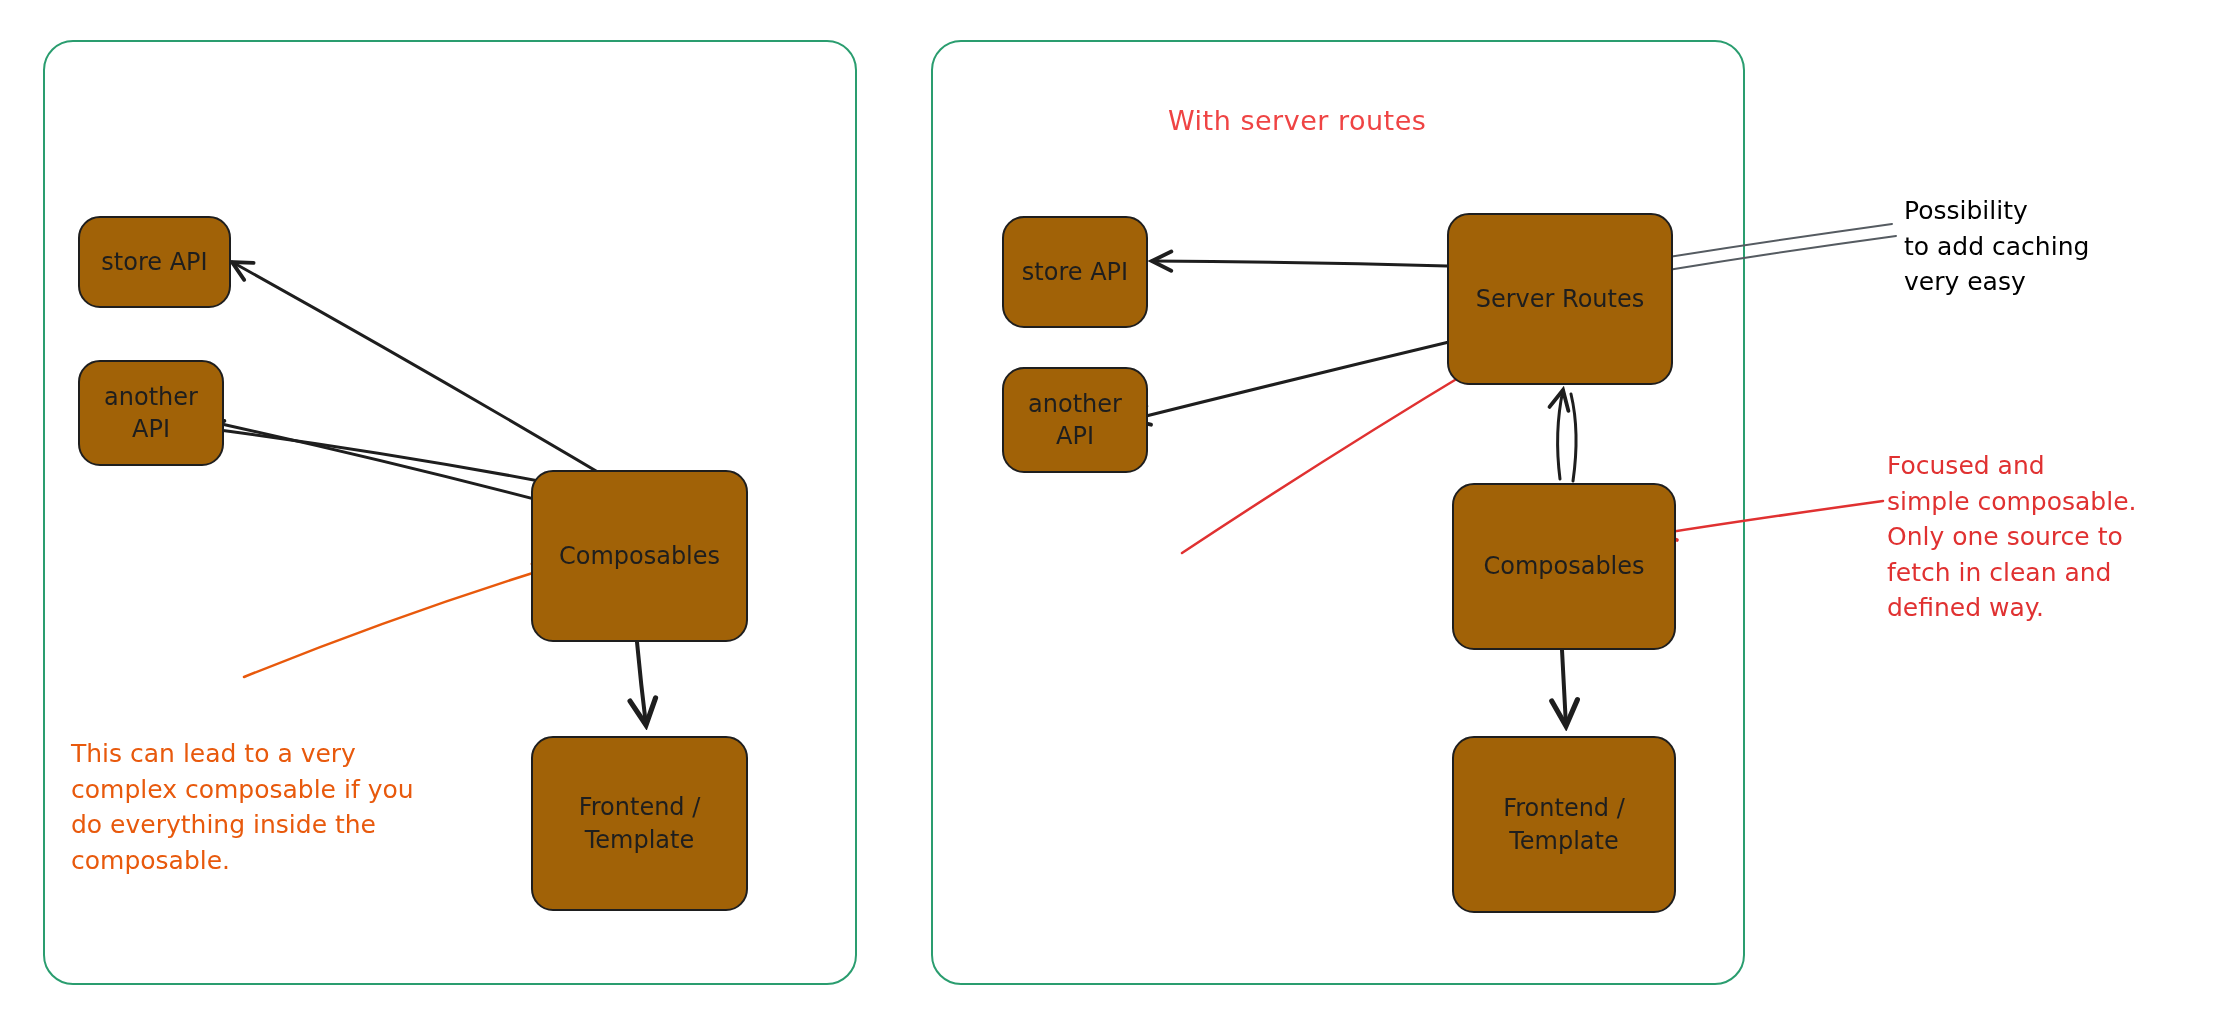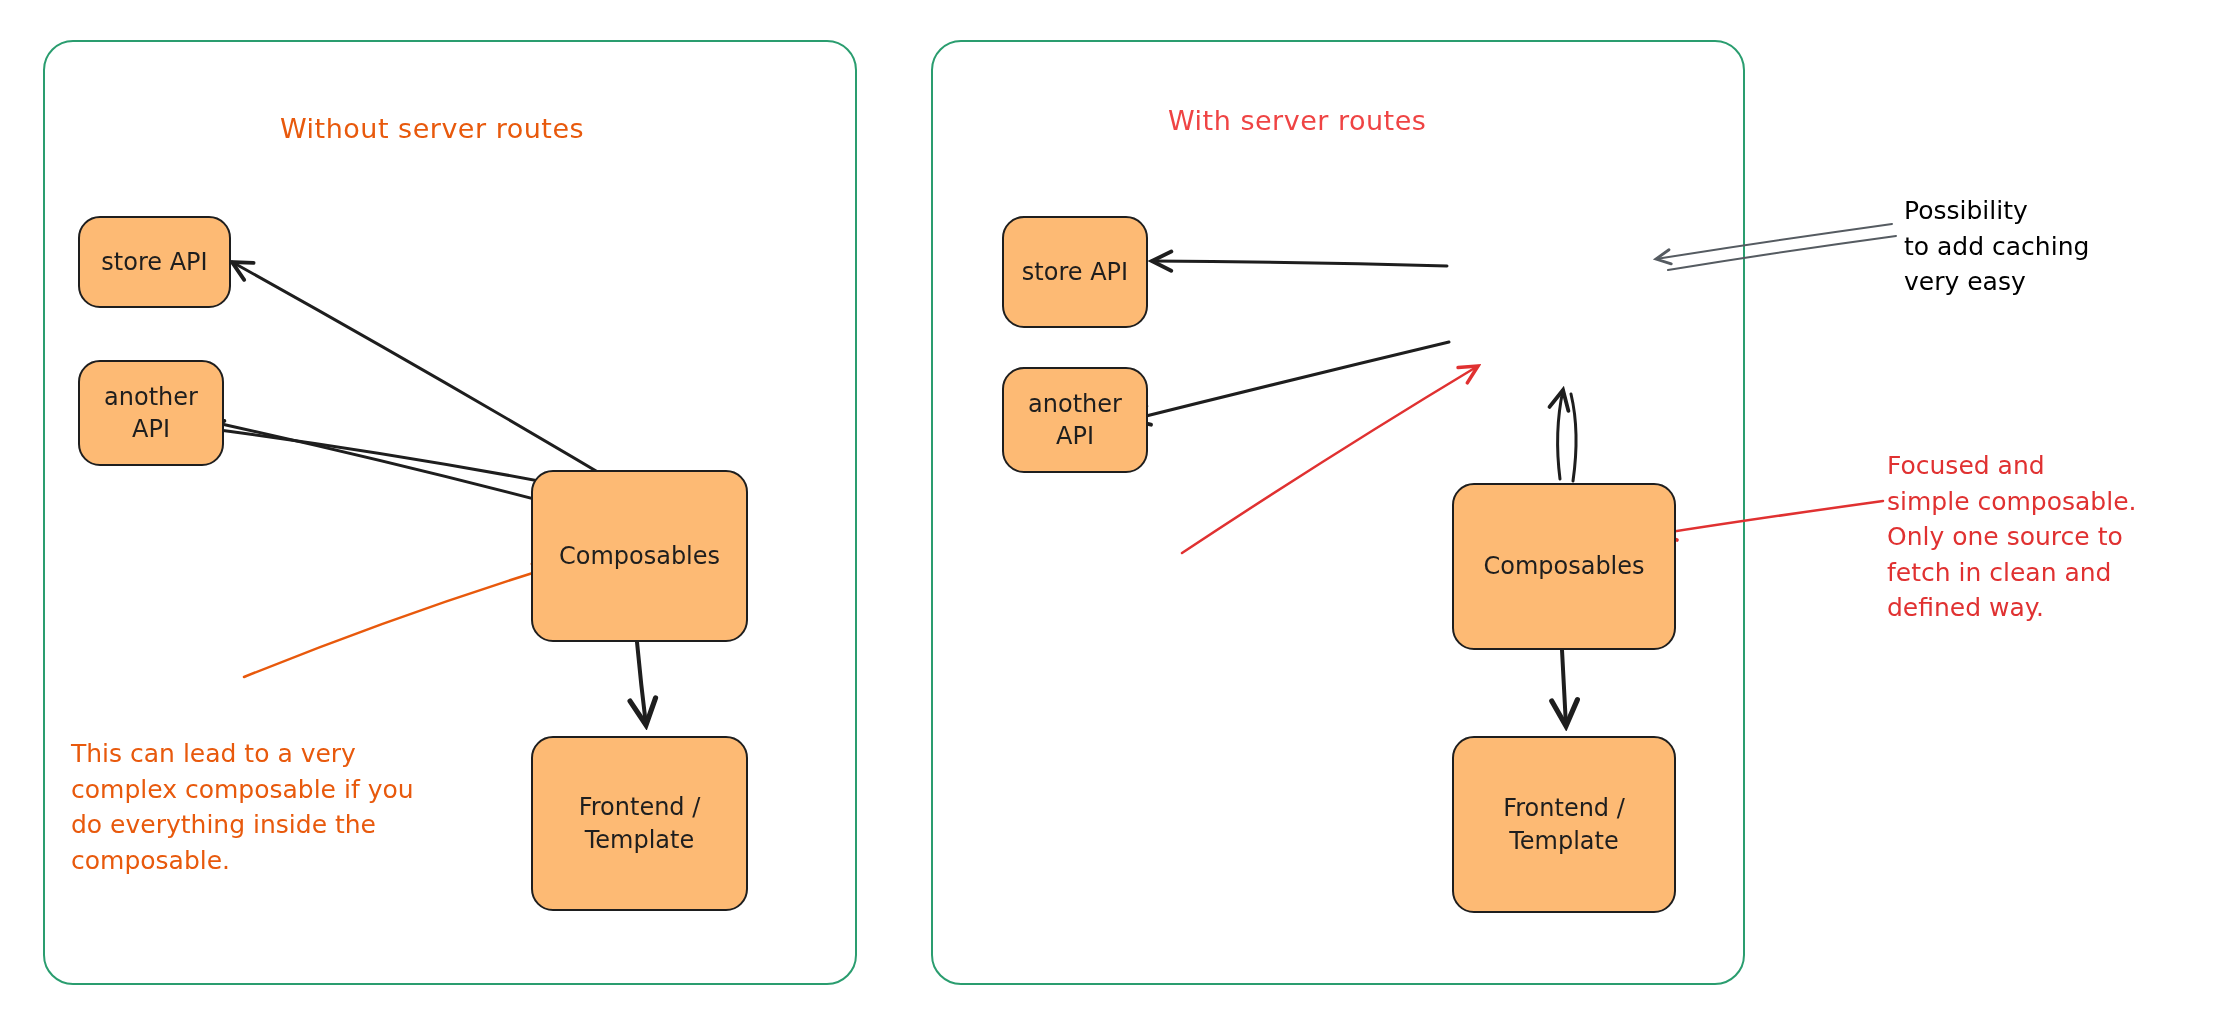--- a/index.html
+++ b/index.html
@@ -21,21 +21,21 @@
     border-radius: 30px;
     background: transparent;
   }
   .panel-left  { left: 43px;  top: 40px; width: 810px; height: 941px; }
   .panel-right { left: 931px; top: 40px; width: 810px; height: 941px; }
 
   .node {
     position: absolute;
     border: 2.5px solid #1e1e1e;
     border-radius: 22px;
-    background: #fdba74;
+    background: #a16207;
     display: flex;
     align-items: center;
     justify-content: center;
     text-align: center;
     font-size: 24px;
     line-height: 1.35;
     white-space: pre-line;
     z-index: 2;
   }
   .l-store      { left: 78px;   top: 216px; width: 149px; height: 88px;  }
@@ -116,37 +116,37 @@
     <path class="stroke-black" d="M 1560 479 Q 1554 432 1563 390" marker-end="url(#ah-black)"></path>
     <path class="stroke-black" d="M 1573 481 Q 1580 432 1571 394"></path>
     <path class="stroke-thick" d="M 1562 650 Q 1564 690 1566 726" marker-end="url(#ah-black)"></path>
     <path class="stroke-red" d="M 1182 553 Q 1330 455 1478 366" marker-end="url(#ah-red)"></path>
     <path class="stroke-gray" d="M 1892 224 Q 1770 241 1656 259" marker-end="url(#ah-gray)"></path>
     <path class="stroke-gray" d="M 1896 236 Q 1778 252 1668 270"></path>
     <path class="stroke-red" d="M 1883 501 Q 1760 518 1658 534" marker-end="url(#ah-red)"></path>
   </svg>
 
   <div class="panel panel-left"></div>
-  <div class="title title-left">Without server routes</div>
   <div class="node l-store">store API</div>
   <div class="node l-another">another
 API</div>
   <div class="node l-composable">Composables</div>
   <div class="node l-frontend">Frontend /
 Template</div>
   <div class="note note-orange">This can lead to a very
 complex composable if you
 do everything inside the
 composable.</div>
 
   <div class="panel panel-right"></div>
   <div class="title title-right">With server routes</div>
   <div class="node r-store">store API</div>
   <div class="node r-another">another
 API</div>
+  <div class="node r-server">Server Routes</div>
   <div class="node r-composable">Composables</div>
   <div class="node r-frontend">Frontend /
 Template</div>
 
   <div class="note note-caching">Possibility
 to add caching
 very easy</div>
   <div class="note note-focused">Focused and
 simple composable.
 Only one source to

